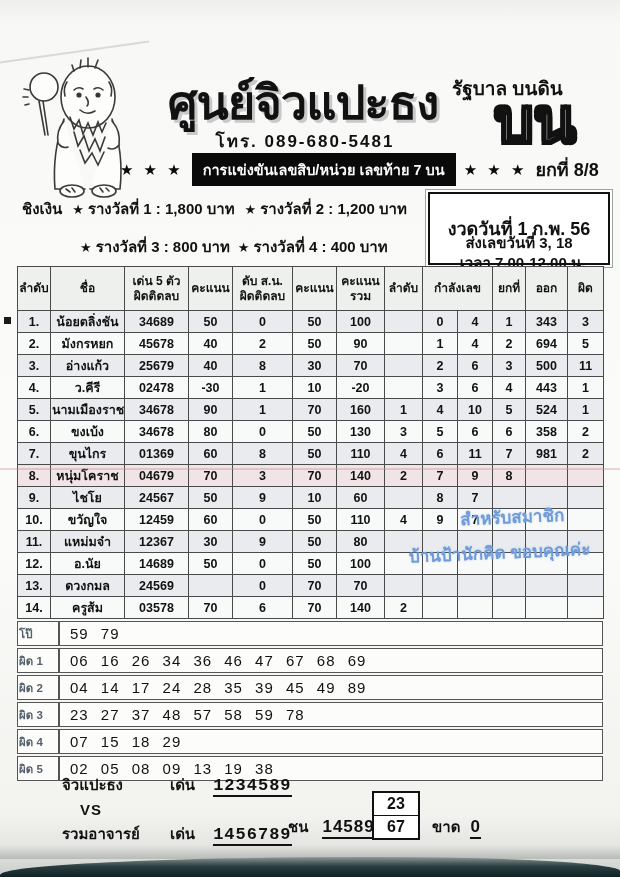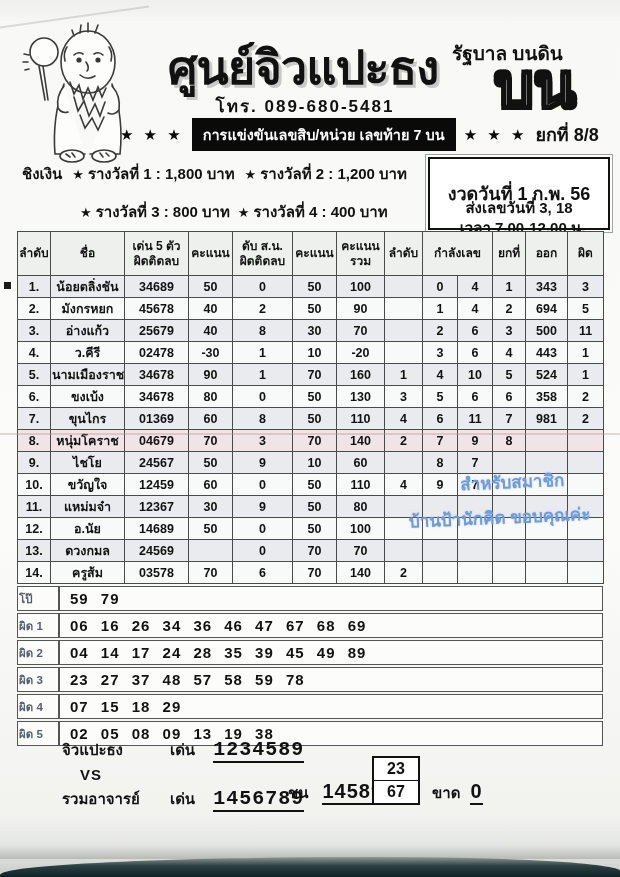--- a/index.html
+++ b/index.html
@@ -1,21 +1,21 @@
 <!DOCTYPE html>
 <html lang="th"><head>
 <meta charset="utf-8">
 <style>
   html,body{margin:0;padding:0;}
   body{
     width:620px;height:877px;position:relative;overflow:hidden;
     background:linear-gradient(180deg,#efefed 0%,#f8f8f6 3%,#fbfbf9 60%,#f2f2ef 93%,#e2e4e0 97%,#c8ccc8 100%);
     font-family:"Liberation Sans","DejaVu Sans",sans-serif;color:#111;
   }
-  .page{position:absolute;inset:0;}
+  .page{position:absolute;inset:0;margin-top:35px;}
   
   .logo{position:absolute;left:12px;top:22px;width:140px;height:145px;}
   .title{
     position:absolute;left:148px;top:30px;width:310px;text-align:center;
     font-size:47px;font-weight:900;letter-spacing:-1px;
     font-family:"DejaVu Serif","Liberation Serif",serif;
     text-shadow:3px 3px 0 #c9c9c9;white-space:nowrap;
   }
   .phone{position:absolute;left:165px;top:92px;width:280px;text-align:center;
     font-size:17px;font-weight:600;letter-spacing:2px;}
@@ -66,29 +66,29 @@
     color:#6f9bd9;font-weight:700;transform:rotate(-2.5deg);
     text-shadow:0 0 2px rgba(130,170,220,.55);pointer-events:none;
   }
   .watermark .wm1{font-size:17px;text-align:center;}
   .watermark .wm2{font-size:17px;text-align:left;margin-top:8px;white-space:nowrap;}
   
   .miss-table{position:absolute;left:17px;top:584px;width:586px;border-collapse:separate;border-spacing:0 2px;}
   .miss-table td{border:1px solid #555;height:21px;background:#fcfcfb;}
   .miss-table td.lbl{width:38px;text-align:left;font-size:11.5px;font-weight:700;color:#55606e;
     border-right:1px solid #555;}
-  .miss-table td.nums{padding-left:10px;font-size:15px;font-weight:700;letter-spacing:1px;word-spacing:7px;}
+  .miss-table td.nums{padding-left:10px;font-size:15px;font-weight:400;letter-spacing:1px;word-spacing:7px;}
   
   .footer{position:absolute;left:0;top:738px;width:620px;height:110px;font-size:15px;}
   .vs-block{position:absolute;left:62px;top:0;}
   .vs-line{display:flex;align-items:baseline;gap:18px;height:26px;font-family:Liberation Mono, monospace;}
   .vs-line .nm{width:90px;font-weight:700;}
   .vs-line .den{font-weight:700;}
   .vs-word{font-weight:800;font-size:15px;margin:2px 0 4px 18px;letter-spacing:1px;}
-  .uval{font-weight:800;font-size:20px;border-bottom:2px solid #111;letter-spacing:1px;}
+  .uval{font-weight:800;font-size:17px;border-bottom:2px solid #111;letter-spacing:1px;}
   .chon{position:absolute;left:288px;top:42px;display:flex;gap:14px;align-items:baseline;font-weight:700;}
   .fracbox{position:absolute;left:372px;top:18px;width:44px;border:2px solid #111;background:#fff;
     text-align:center;font-weight:800;font-size:16px;}
   .fracbox .top{border-bottom:1.5px solid #111;padding:2px 0;}
   .fracbox .bot{padding:2px 0;}
   .khad{position:absolute;left:432px;top:42px;display:flex;gap:10px;align-items:baseline;font-weight:700;}
   
   .fold{position:absolute;left:-30px;top:18px;width:180px;height:2px;background:rgba(160,160,160,.35);transform:rotate(-8deg);}
   .bottom-shadow{
     position:absolute;left:0;bottom:0;width:620px;height:20px;

